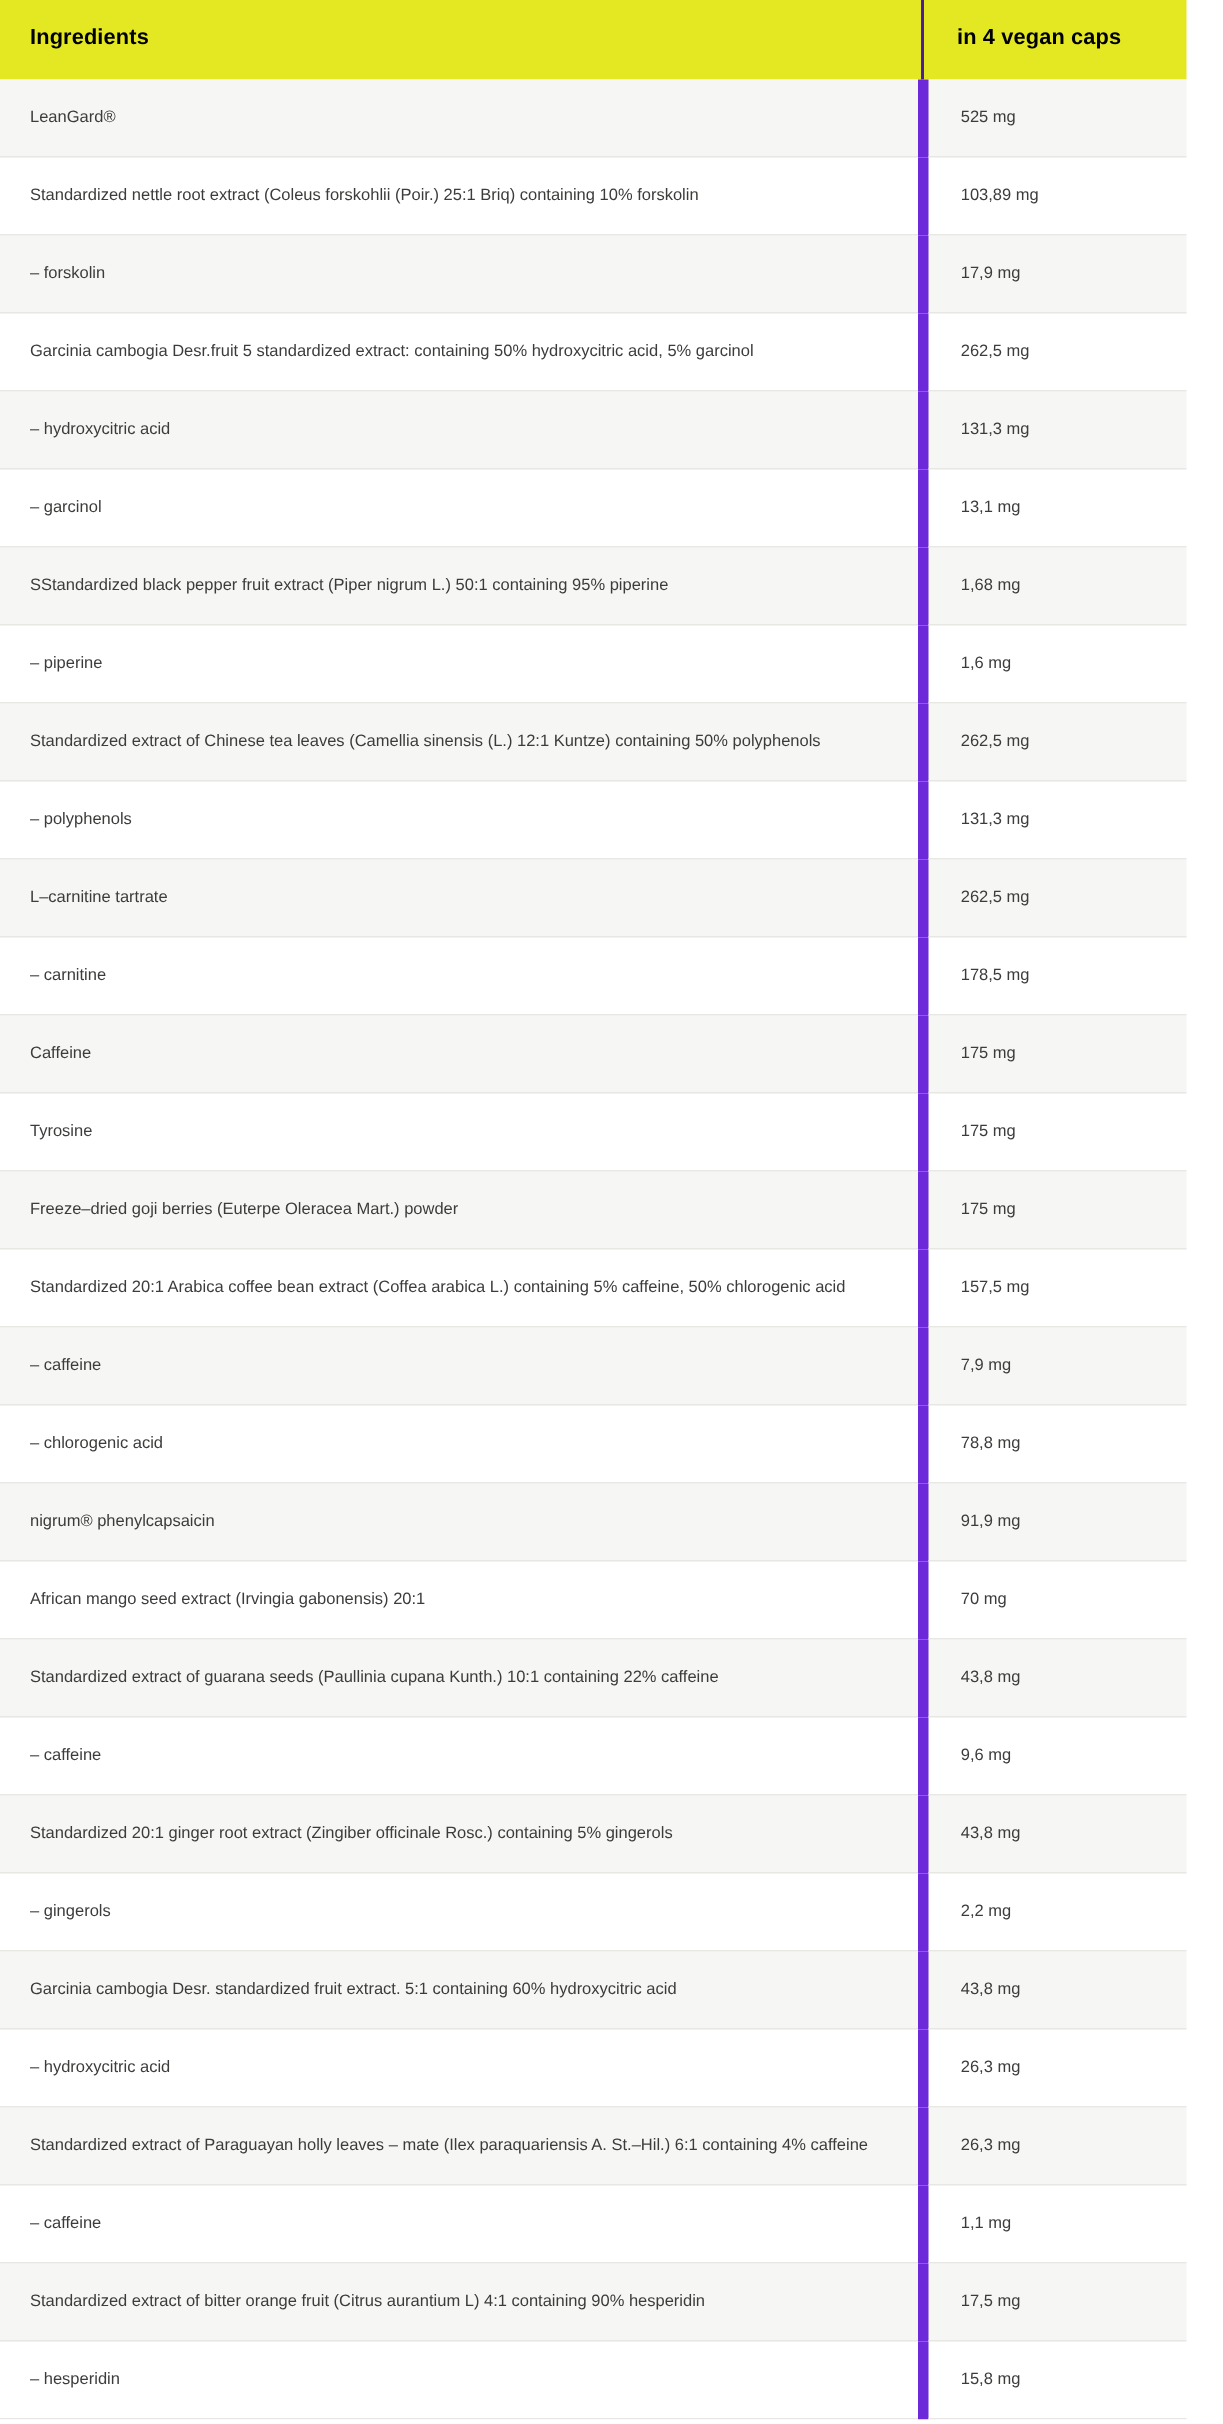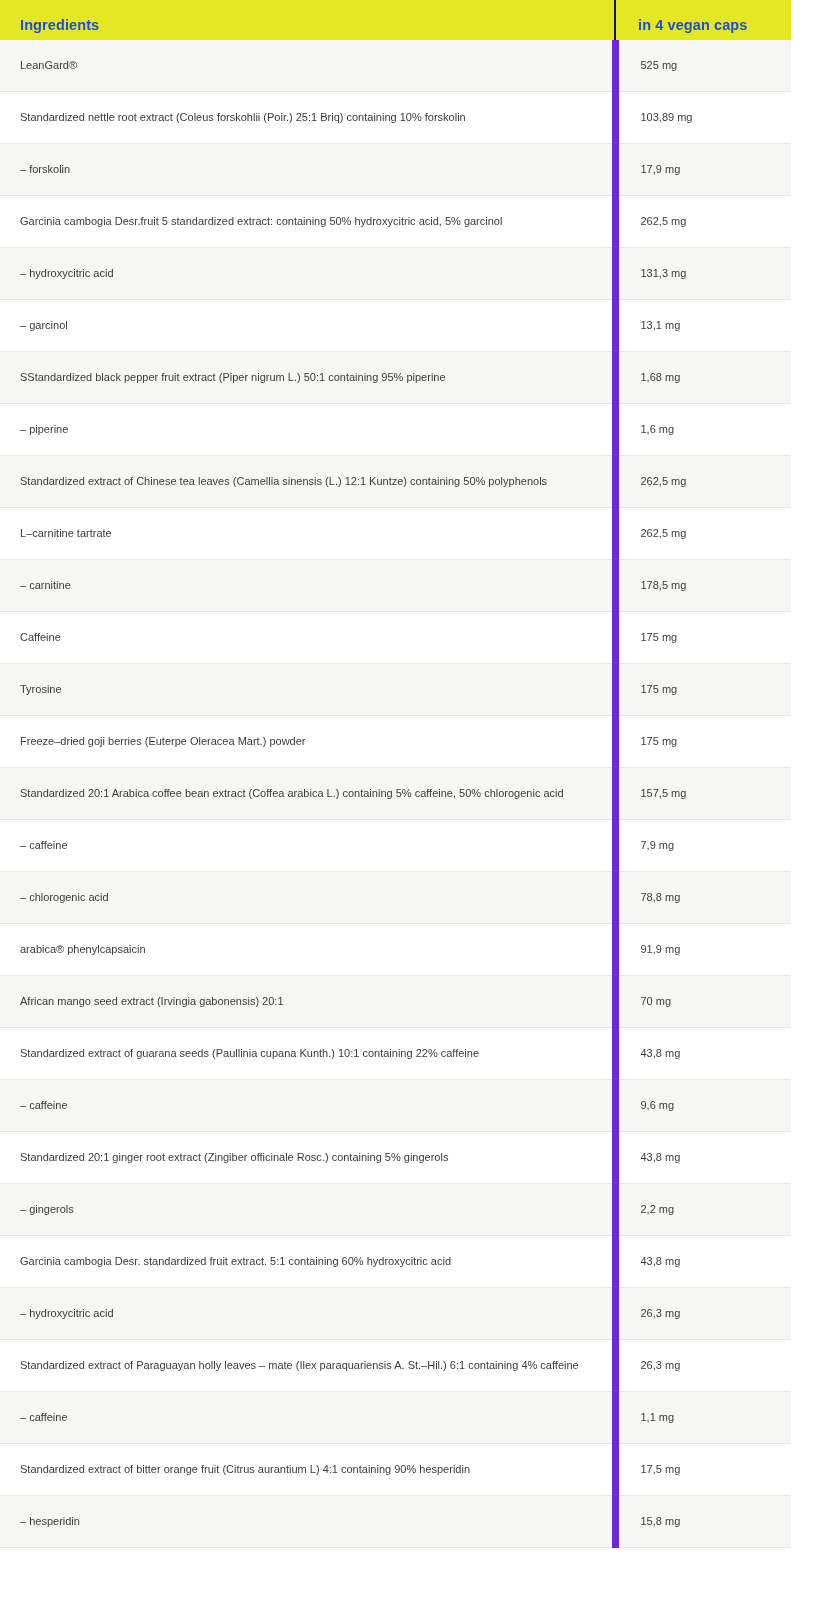--- a/index.html
+++ b/index.html
@@ -20,33 +20,33 @@
   table.ingredients {
     width: 791px;
     border-collapse: collapse;
     table-layout: fixed;
   }
   table.ingredients col.c1 { width: 615px; }
   table.ingredients col.c2 { width: 176px; }
 
   thead th {
     background: #e4e822;
-    color: #1d4ed8;
+    color: #000000;
     text-align: left;
     font-size: 14.5px;
     font-weight: bold;
     letter-spacing: 0.1px;
-    padding: 15px 18px 6px 18px;
+    padding: 15px 18px 19px 18px;
     height: 19px;
     vertical-align: middle;
     border: none;
   }
   thead th.col-name { padding-left: 20px; }
   thead th.col-amount {
-    border-left: 2px solid #0f172a;
+    border-left: 2px solid #4c1d95;
     padding-left: 22px;
   }
 
   tbody td {
     font-size: 11px;
     color: #3c3c3b;
     padding: 18px 18px 18px 20px;
     vertical-align: middle;
     border-bottom: 1px solid #e7e7e4;
     line-height: 1.35;
@@ -107,20 +107,24 @@
         </tr>
         <tr>
           <td class="name">– piperine</td>
           <td class="amount">1,6 mg</td>
         </tr>
         <tr>
           <td class="name">Standardized extract of Chinese tea leaves (Camellia sinensis (L.) 12:1 Kuntze) containing 50% polyphenols</td>
           <td class="amount">262,5 mg</td>
         </tr>
         <tr>
+          <td class="name">– polyphenols</td>
+          <td class="amount">131,3 mg</td>
+        </tr>
+        <tr>
           <td class="name">L–carnitine tartrate</td>
           <td class="amount">262,5 mg</td>
         </tr>
         <tr>
           <td class="name">– carnitine</td>
           <td class="amount">178,5 mg</td>
         </tr>
         <tr>
           <td class="name">Caffeine</td>
           <td class="amount">175 mg</td>
@@ -139,21 +143,21 @@
         </tr>
         <tr>
           <td class="name">– caffeine</td>
           <td class="amount">7,9 mg</td>
         </tr>
         <tr>
           <td class="name">– chlorogenic acid</td>
           <td class="amount">78,8 mg</td>
         </tr>
         <tr>
-          <td class="name">arabica® phenylcapsaicin</td>
+          <td class="name">nigrum® phenylcapsaicin</td>
           <td class="amount">91,9 mg</td>
         </tr>
         <tr>
           <td class="name">African mango seed extract (Irvingia gabonensis) 20:1</td>
           <td class="amount">70 mg</td>
         </tr>
         <tr>
           <td class="name">Standardized extract of guarana seeds (Paullinia cupana Kunth.) 10:1 containing 22% caffeine</td>
           <td class="amount">43,8 mg</td>
         </tr>

